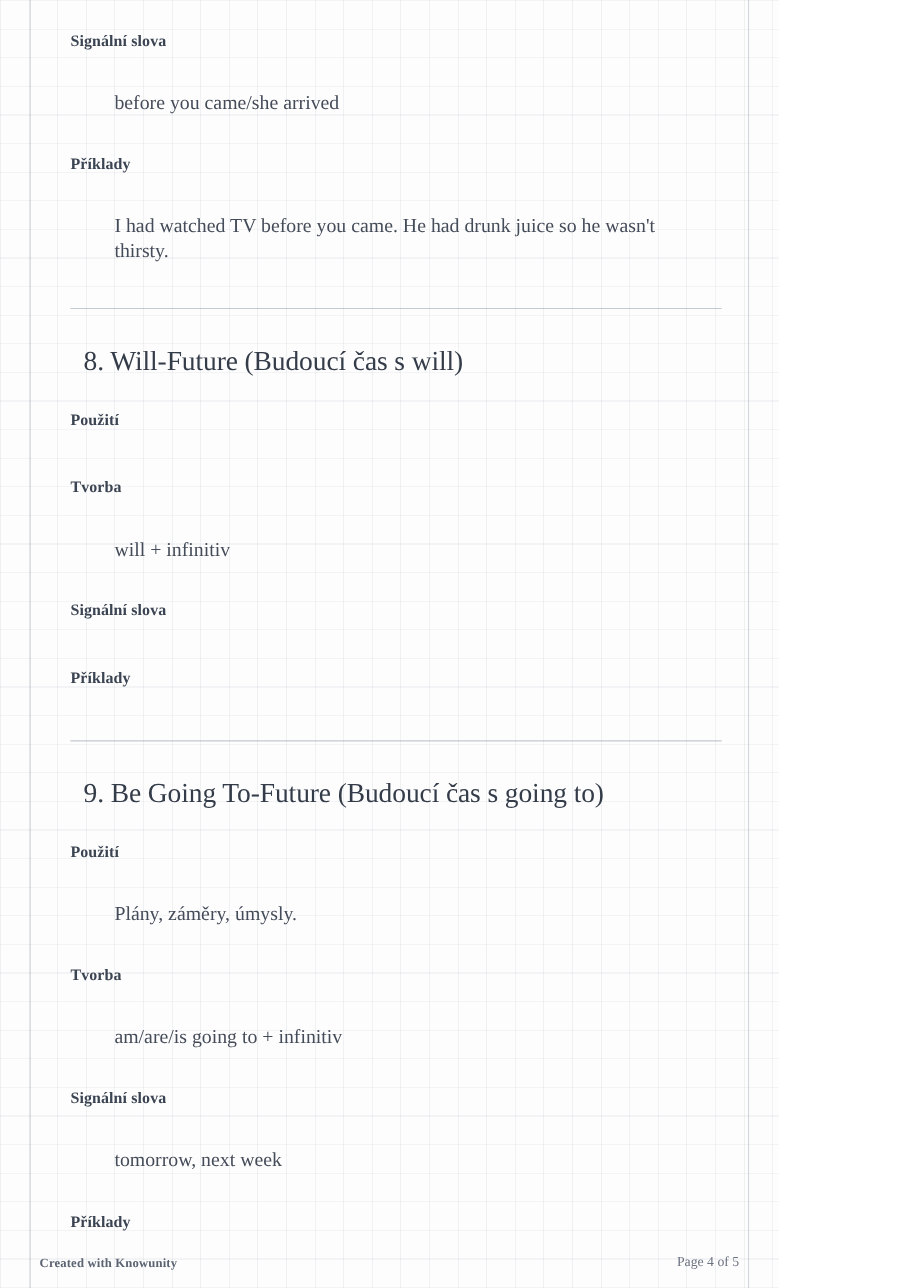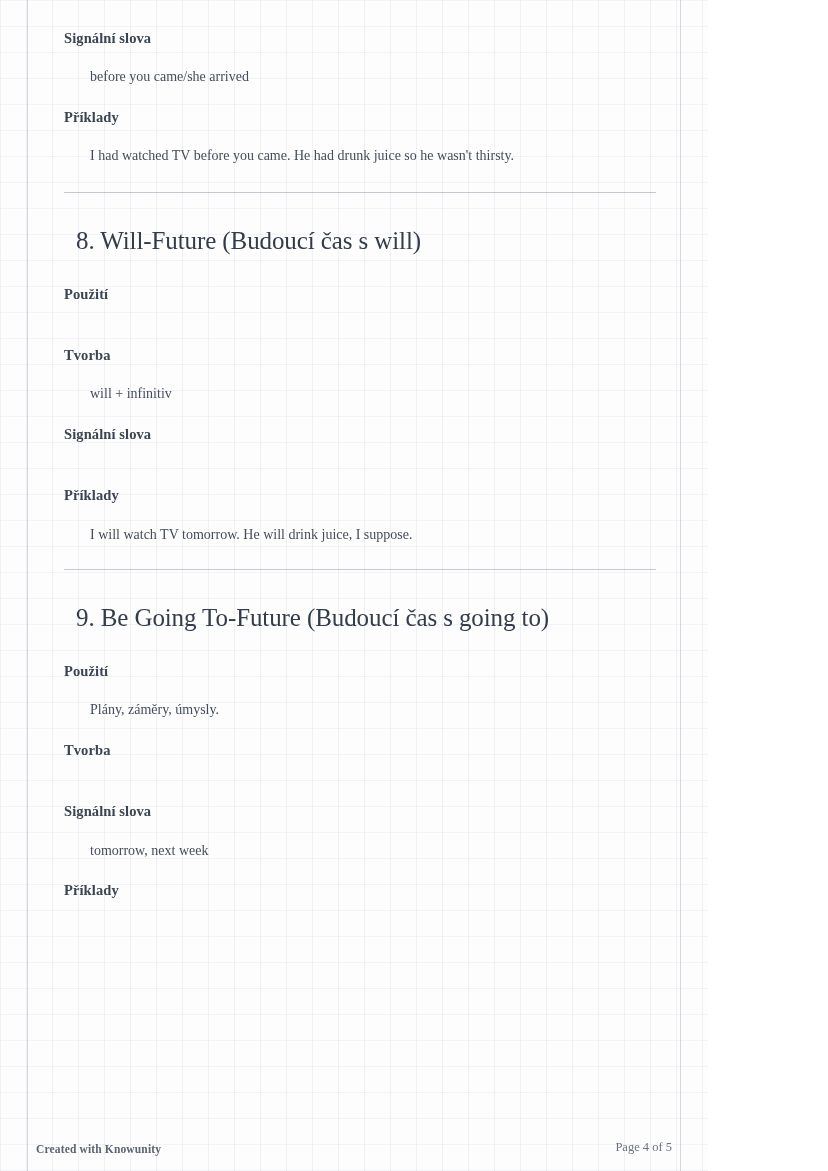--- a/index.html
+++ b/index.html
@@ -52,23 +52,23 @@
     font-size: 14.5px;
     color: #3b4452;
     letter-spacing: 0.1px;
     margin: 0;
     padding: 0;
     line-height: 1.2;
   }
 
   .value {
     font-family: "Liberation Serif", serif;
-    font-size: 14px;
+    font-size: 18px;
     color: #454c59;
-    margin: 0;
+    margin: 14px;
     padding: 0 0 0 26px;
     line-height: 1.25;
   }
 
   .block { margin: 0; }
   .gap-label-value { height: 21px; }
   .gap-value-label { height: 21px; }
 
   .rule {
     border: none;
@@ -150,38 +150,38 @@
       <div class="gap-label-value"></div>
       <p class="value">will + infinitiv</p>
       <div class="gap-value-label" style="height:23px"></div>
 
       <p class="label">Signální slova</p>
       <div class="gap-label-value"></div>
       <div class="gap-value-label" style="height:23px"></div>
 
       <p class="label">Příklady</p>
       <div class="gap-label-value"></div>
-      <p class="value">I will watch TV tomorrow. He will drink juice, I suppose.</p>
     </div>
 
     <div style="height:26px"></div>
     <hr class="rule">
     <div style="height:21px"></div>
 
     <div class="block">
       <h2 class="section-title">9. Be Going To-Future (Budoucí čas s going to)</h2>
       <div style="height:18px"></div>
 
       <p class="label">Použití</p>
       <div class="gap-label-value"></div>
       <p class="value">Plány, záměry, úmysly.</p>
       <div class="gap-value-label" style="height:23px"></div>
 
       <p class="label">Tvorba</p>
       <div class="gap-label-value"></div>
+      <p class="value">am/are/is going to + infinitiv</p>
       <div class="gap-value-label" style="height:23px"></div>
 
       <p class="label">Signální slova</p>
       <div class="gap-label-value"></div>
       <p class="value">tomorrow, next week</p>
       <div class="gap-value-label" style="height:23px"></div>
 
       <p class="label">Příklady</p>
       <div class="gap-label-value"></div>
     </div>

